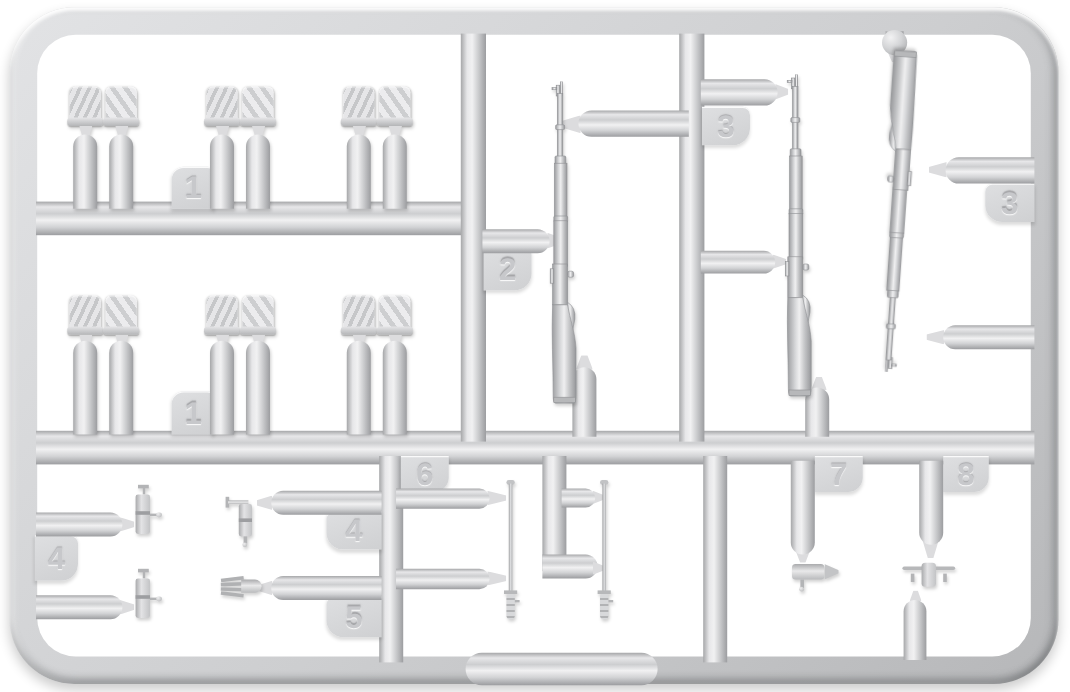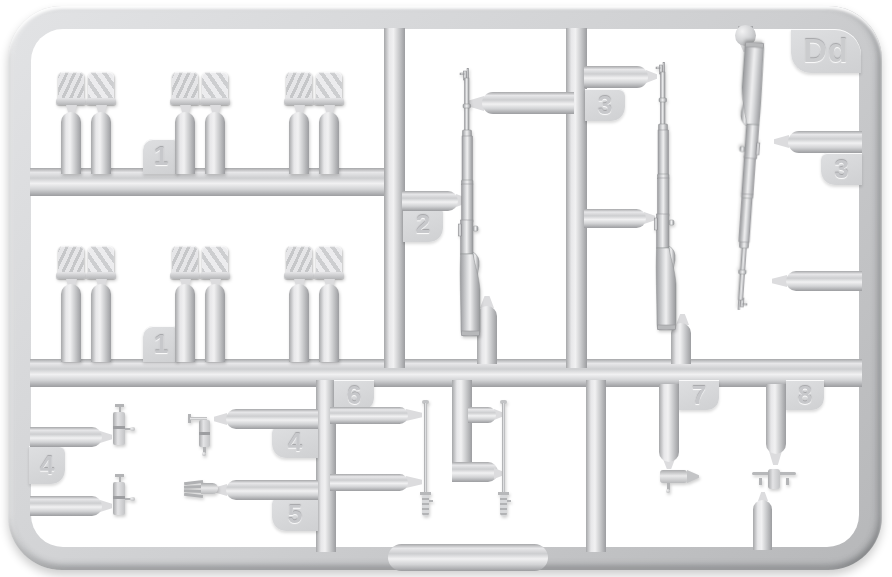--- a/index.html
+++ b/index.html
@@ -87,23 +87,20 @@
   <div class="tube tube-h" style="left:30px;top:168px;width:372px;height:28px;"></div>
   <div class="tube tube-h" style="left:30px;top:359px;width:832px;height:28px;"></div>
   <div class="tube tube-v" style="left:384px;top:28px;width:21px;height:340px;"></div>
   <div class="tube tube-v" style="left:566px;top:28px;width:21px;height:340px;"></div>
   <div class="tube tube-v" style="left:316px;top:380px;width:20px;height:172px;"></div>
   <div class="tube tube-v" style="left:586px;top:380px;width:20px;height:172px;"></div>
   <div class="tube tube-v" style="left:452px;top:380px;width:20px;height:96px;"></div>
   <div class="tube tube-h cap-r" style="left:452px;top:462px;width:46px;height:20px;border-bottom-left-radius:16px;"></div>
   <div class="tube tube-h" style="left:388px;top:544px;width:160px;height:27px;border-radius:14px;"></div>
 
-  <div class="tag tag-dd" style="left:791px;top:29px;width:70px;height:44px;border-radius:0 26px 0 20px;">
-      <span>Dd</span>
-    </div>
 
   <div class="tag" style="left:143px;top:139px;width:36px;height:35px;border-radius:10px 6px 0 0;">
       <span>1</span>
     </div>
   <div class="tag" style="left:143px;top:326px;width:36px;height:36px;border-radius:10px 6px 0 0;">
       <span>1</span>
     </div>
   <div class="tag" style="left:403px;top:206px;width:40px;height:36px;border-radius:0 6px 14px 0;">
       <span>2</span>
     </div>

